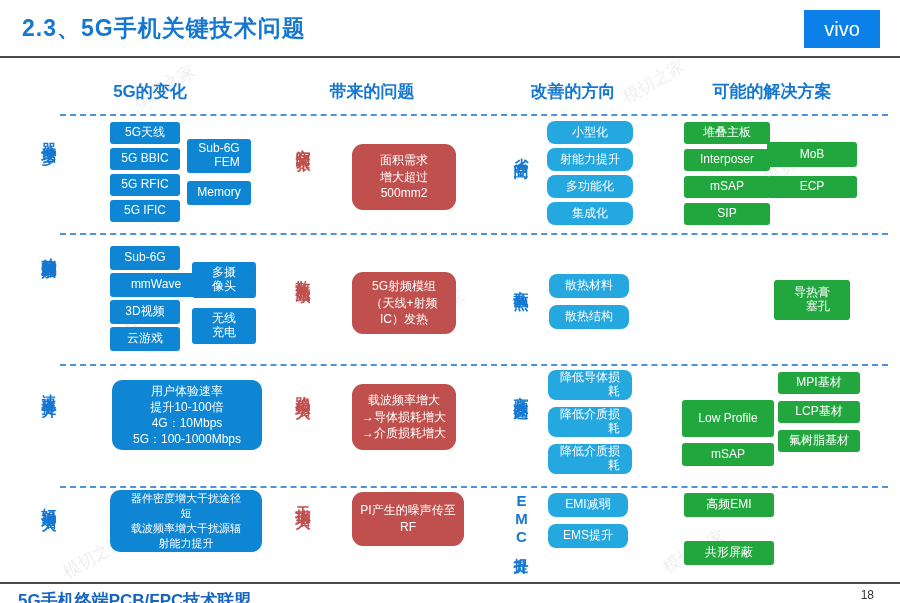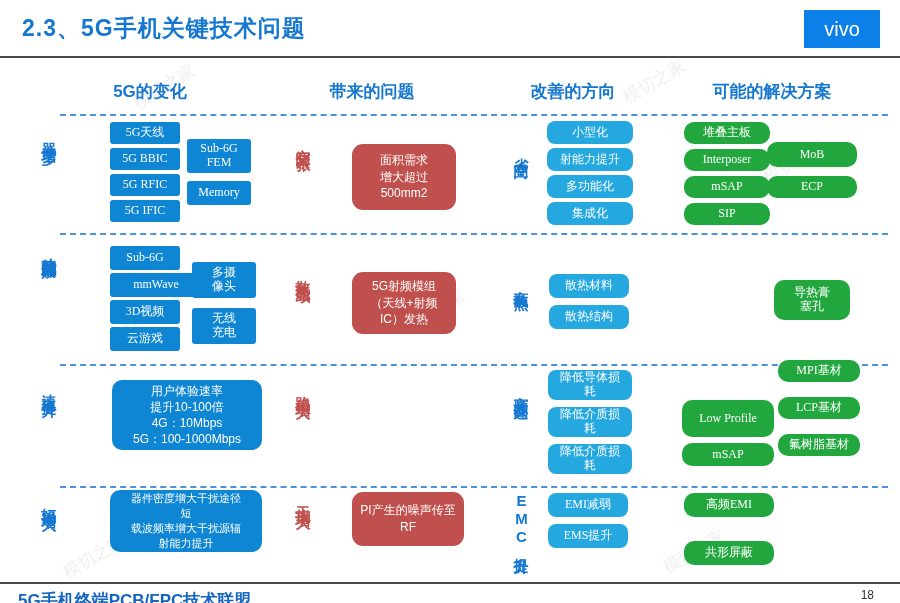--- a/index.html
+++ b/index.html
@@ -11,24 +11,24 @@
   .hr{position:absolute;left:0;top:56px;width:100%;height:2px;background:#4a4a4a;}
   .hdr{position:absolute;top:80px;font-size:17px;font-weight:bold;color:#1577D0;transform:translateX(-50%);white-space:nowrap;}
   .dash{position:absolute;left:60px;right:12px;border-top:2px dashed #2F7FD6;opacity:.85;}
   .vlab{position:absolute;writing-mode:vertical-lr;text-orientation:upright;font-weight:bold;
         font-size:15px;letter-spacing:3px;line-height:1;}
   .vlab.blue{color:#1577D0;}
   .vlab.red{color:#C0504D;}
   .vlab.tight{letter-spacing:1px;}
   .col{position:absolute;display:flex;flex-direction:column;}
   .bx{display:flex;align-items:center;justify-content:center;color:#fff;font-size:12px;
-      text-align:center;white-space:pre-line;line-height:1.15;font-family:Liberation Serif, serif;}
+      text-align:right;white-space:pre-line;line-height:1.15;}
   .b{background:#0E86D3;border-radius:3px;}
   .lb{background:#25A7E0;border-radius:8px;}
-  .g{background:#22A73E;border-radius:10px;}
+  .g{background:#22A73E;border-radius:3px;}
   .rbox{position:absolute;background:#C0504D;border-radius:11px;display:flex;align-items:center;
         justify-content:center;color:#fff;font-size:12px;text-align:center;white-space:pre-line;line-height:1.4;}
   .bb{position:absolute;background:#0E86D3;border-radius:10px;display:flex;align-items:center;
       justify-content:center;color:#fff;font-size:12px;text-align:center;white-space:pre-line;line-height:1.35;}
   .wm{position:absolute;color:#8a9097;opacity:.15;transform:rotate(-30deg);font-size:17px;
       pointer-events:none;white-space:nowrap;}
   .footline{position:absolute;left:0;top:582px;width:100%;height:2px;background:#4a4a4a;}
   .foot{position:absolute;left:18px;top:589px;font-size:17px;font-weight:bold;color:#1565C0;}
   .page{position:absolute;right:26px;top:588px;font-size:12px;color:#333;}
 </style>
@@ -131,36 +131,39 @@
   </div>
 
   <div class="vlab blue" style="left:42px;top:382px">速率提升</div>
 
   <div class="bb" style="left:112px;top:380px;width:150px;height:70px">用户体验速率
 提升10-100倍
 4G：10Mbps
 5G：100-1000Mbps</div>
 
   <div class="vlab red" style="left:296px;top:384px">路损增大</div>
+  <div class="rbox" style="left:352px;top:384px;width:104px;height:66px">载波频率增大
+→导体损耗增大
+→介质损耗增大</div>
 
   <div class="vlab blue" style="left:514px;top:384px">高频高速</div>
   <div class="col" style="left:548px;top:370px;gap:7px">
     <div class="bx lb" style="width:84px;height:30px">降低导体损
 耗</div>
     <div class="bx lb" style="width:84px;height:30px">降低介质损
 耗</div>
     <div class="bx lb" style="width:84px;height:30px">降低介质损
 耗</div>
   </div>
 
   <div class="col" style="left:682px;top:400px;gap:6px">
     <div class="bx g" style="width:92px;height:37px">Low Profile</div>
     <div class="bx g" style="width:92px;height:23px">mSAP</div>
   </div>
-  <div class="col" style="left:778px;top:360px;gap:15px">
+  <div class="col" style="left:778px;top:372px;gap:7px">
     <div class="bx g" style="width:82px;height:22px">MPI基材</div>
     <div class="bx g" style="width:82px;height:22px">LCP基材</div>
     <div class="bx g" style="width:82px;height:22px">氟树脂基材</div>
   </div>
 
   <div class="vlab blue" style="left:42px;top:496px">辐射增大</div>
 
   <div class="bb" style="left:110px;top:490px;width:152px;height:62px;font-size:11px">器件密度增大干扰途径
 短
 载波频率增大干扰源辐

